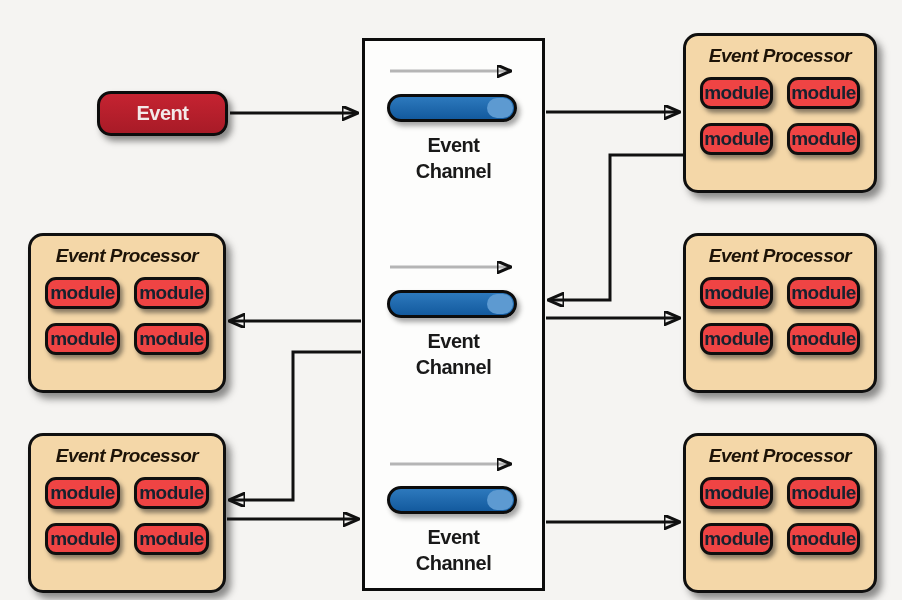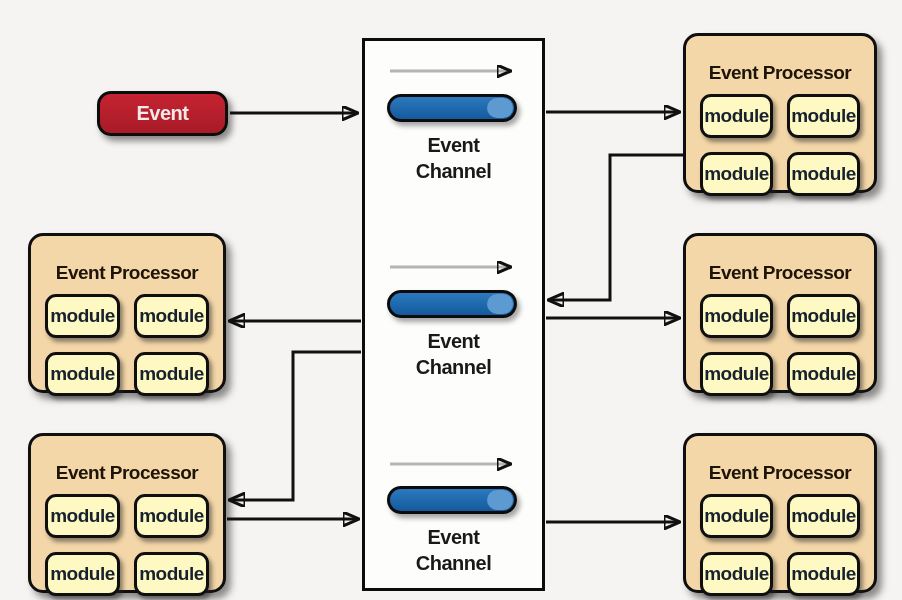--- a/index.html
+++ b/index.html
@@ -55,31 +55,31 @@
   .processor{
     position:absolute;height:160px;
     background:#f4d7a8;
     border:3px solid #0f0f0f;border-radius:15px;box-sizing:border-box;
     box-shadow:5px 6px 7px rgba(35,35,35,0.5);
     z-index:2;
   }
   .proc-left{left:28px;width:198px;}
   .proc-right{left:683px;width:194px;}
   .proc-title{
-    margin-top:26px;text-align:center;
-    font-weight:bold;font-size:19px;letter-spacing:-0.5px;color:#1d1307;
+    margin-top:9px;text-align:center;
+    font-weight:bold;font-size:19px;letter-spacing:-0.5px;color:#1d1307;font-style:italic;
   }
   .modules{
     display:grid;grid-template-columns:1fr 1fr;
     column-gap:14px;row-gap:14px;
     padding:10px 14px 0 14px;
   }
   .module{
-    height:44px;box-sizing:border-box;
-    background:#fef9c3;
+    height:32px;box-sizing:border-box;
+    background:#ef4444;
     border:3px solid #0f0f0f;border-radius:11px;
     display:flex;align-items:center;justify-content:center;
     font-weight:bold;font-size:19px;letter-spacing:-0.5px;color:#17222e;
     box-shadow:3px 4px 4px rgba(35,35,35,0.5);
   }
 </style>
 </head>
 <body>
 
 <div class="stage">

